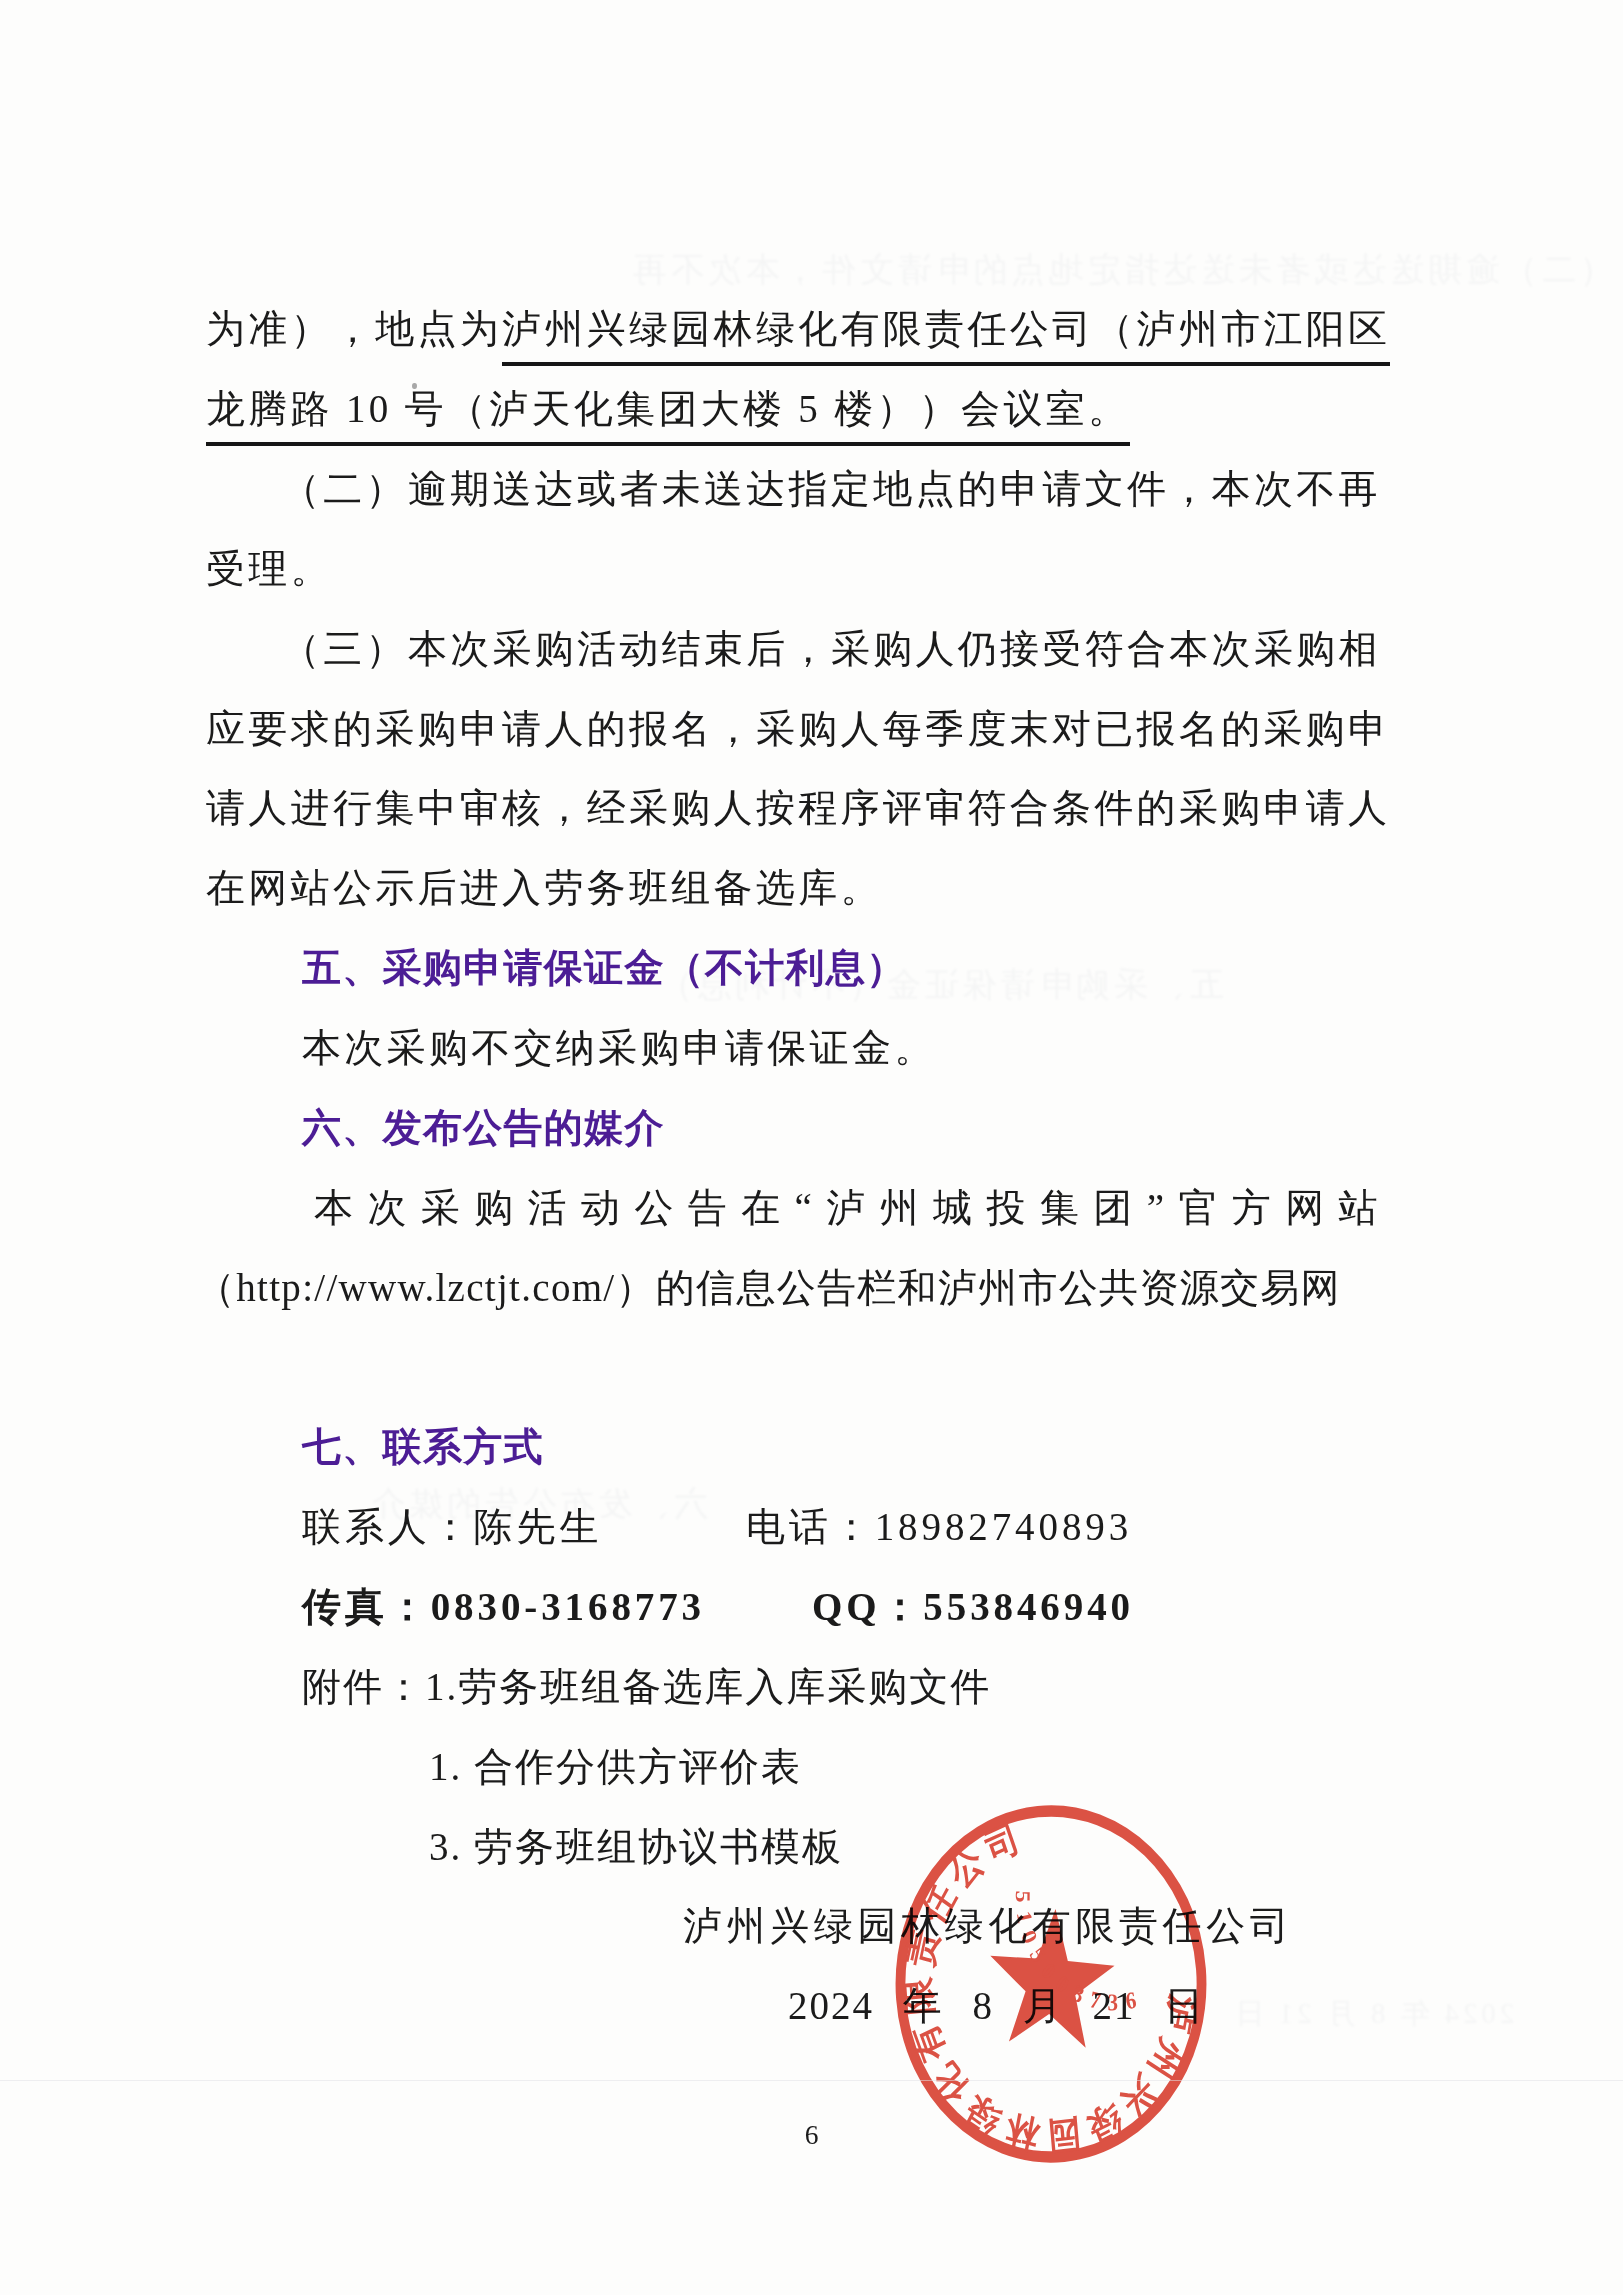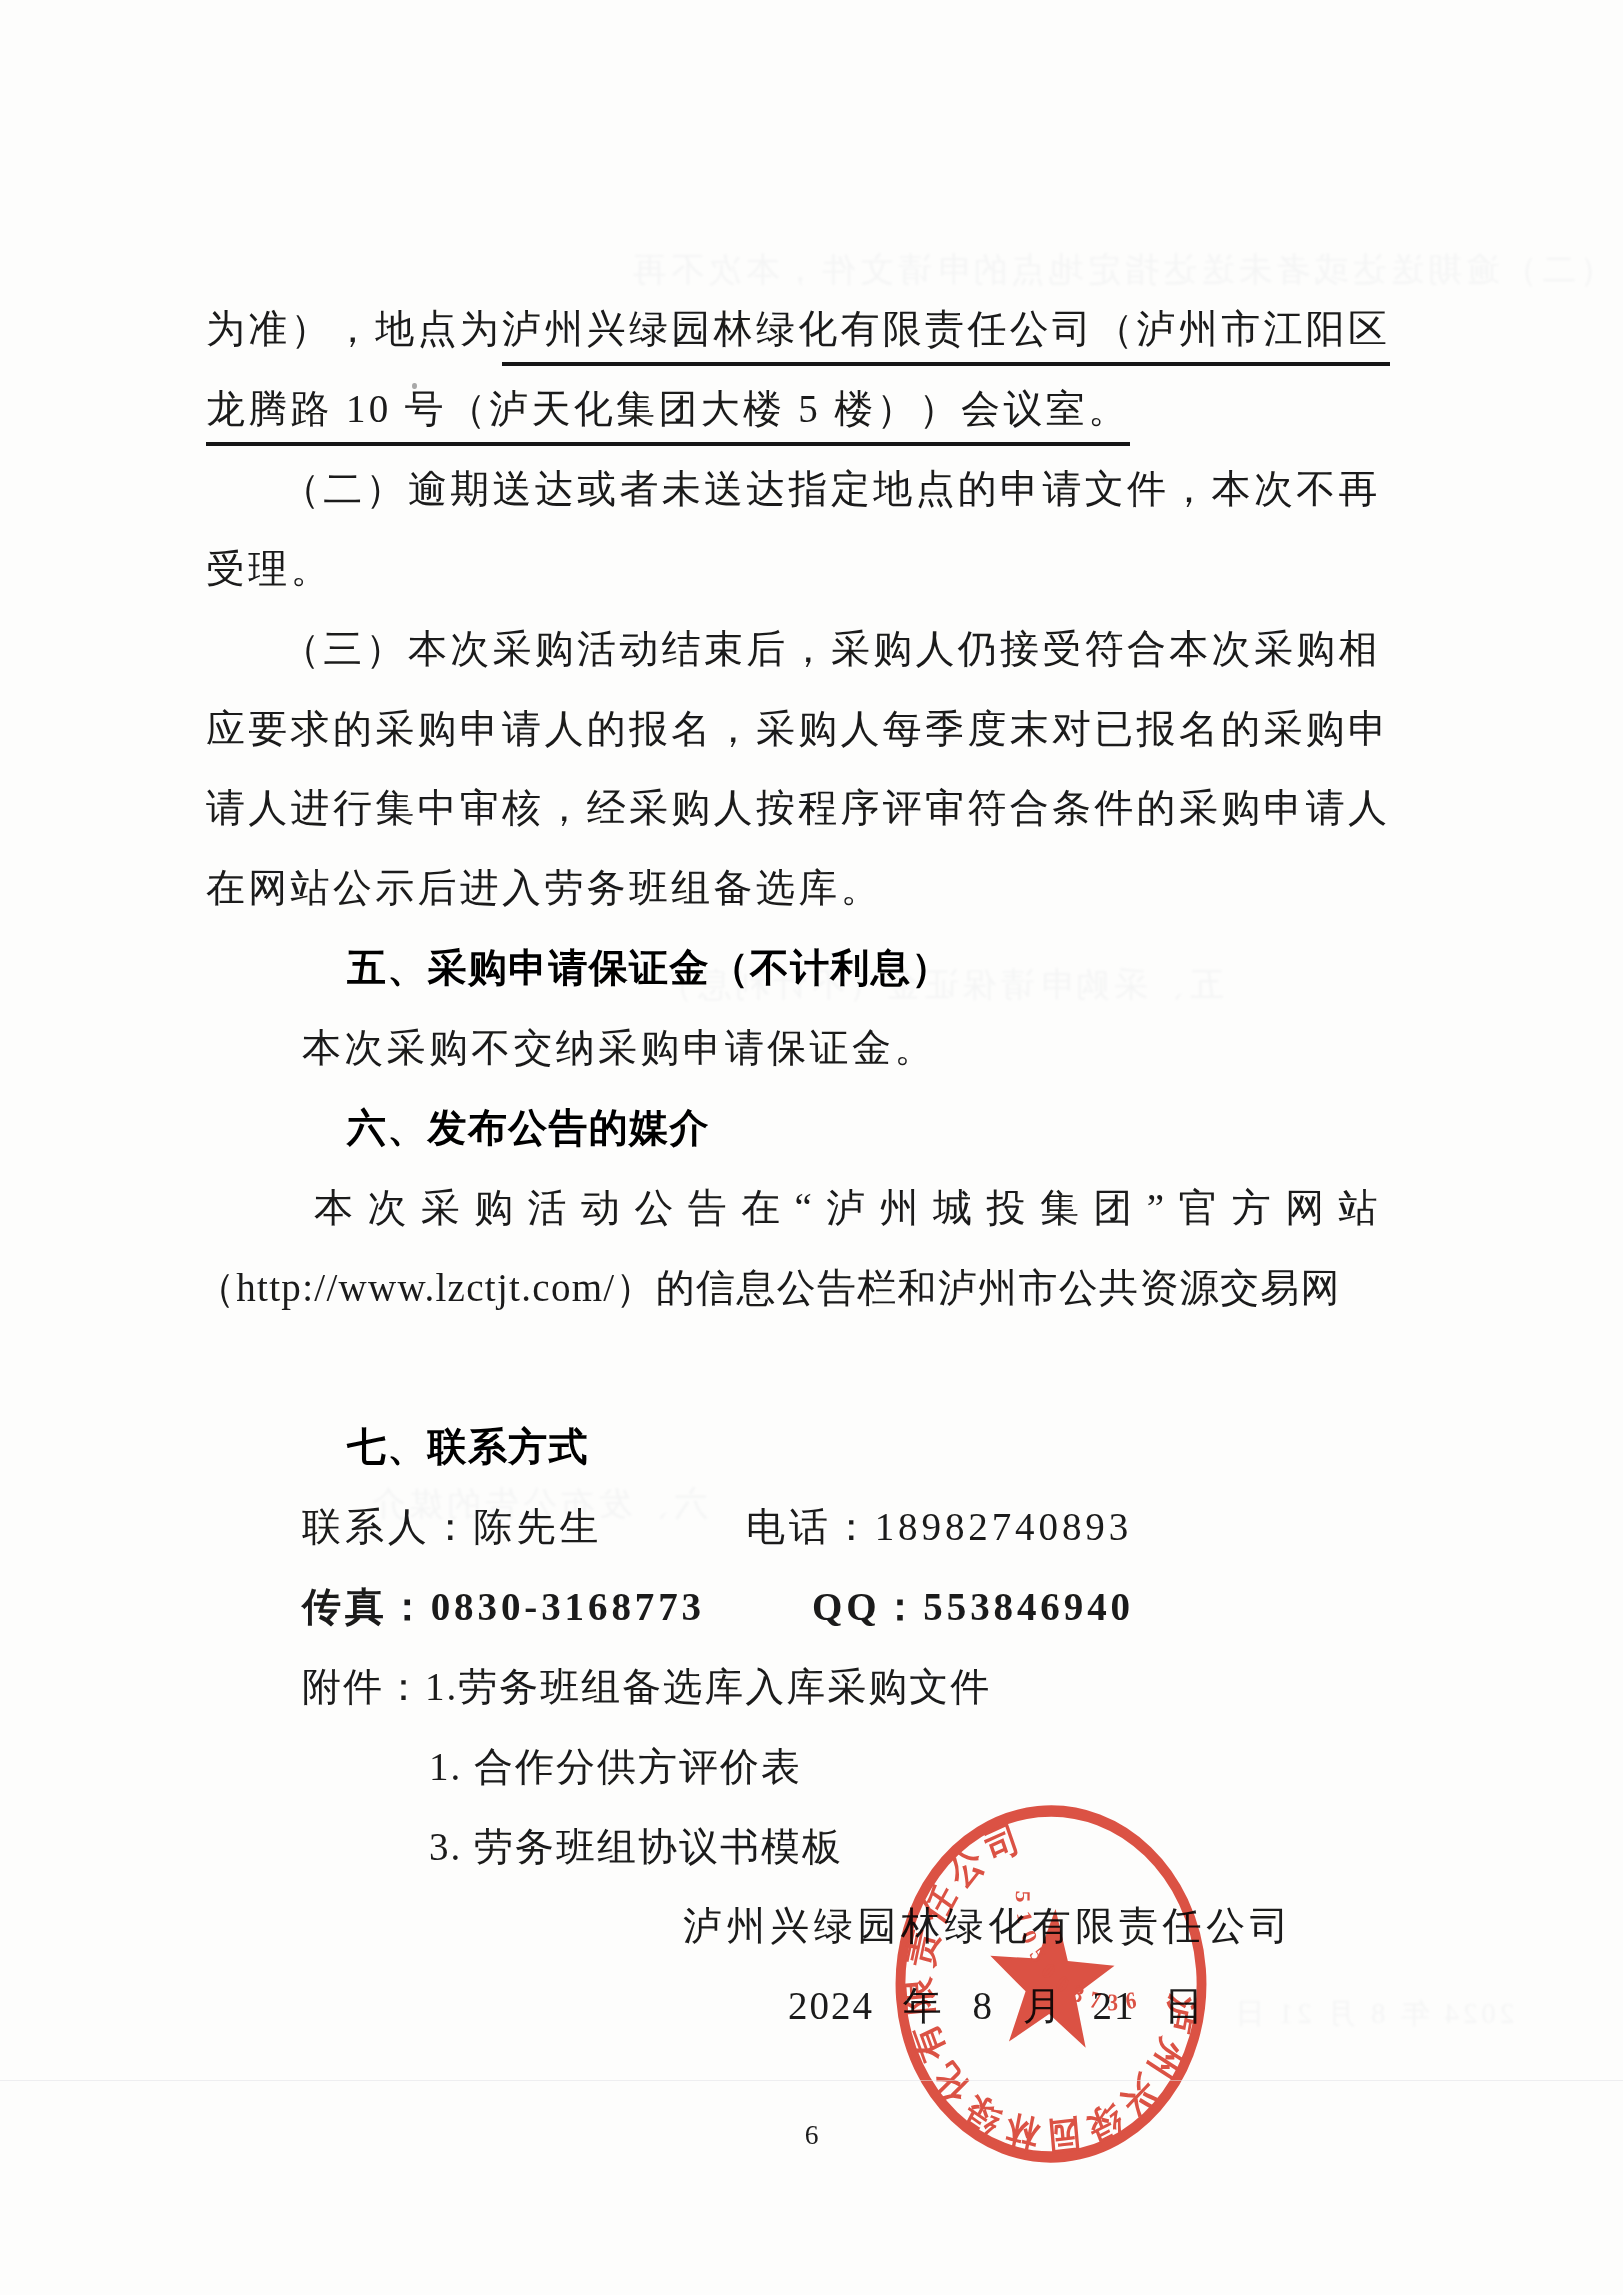--- a/index.html
+++ b/index.html
@@ -8,21 +8,21 @@
     font-family:"Liberation Serif","DejaVu Serif",serif;color:#1b1b1b;
     overflow:hidden;
   }
   .page{position:absolute;inset:0;}
   .line{
     position:absolute;height:80px;line-height:80px;white-space:nowrap;
     font-size:39px;letter-spacing:3.3px;
   }
   .heading{
     font-family:"Liberation Sans","DejaVu Sans",sans-serif;
-    font-weight:700;letter-spacing:1.3px;color:#000000;margin-left:45px;
+    font-weight:700;letter-spacing:1.3px;color:#4c1d95;
   }
   .u{border-bottom:4.6px solid #161616;padding-bottom:11.8px;}
   .wide{letter-spacing:14.4px;}
   .boldline{font-weight:700;}
   .abs{position:absolute;height:80px;line-height:80px;white-space:nowrap;}
   .company-line{letter-spacing:4.6px;}
   .date-line{letter-spacing:2px;word-spacing:17px;}
   .pagenum{
     position:absolute;left:0;top:2118px;width:1623px;height:33px;
     line-height:33px;text-align:center;font-size:27.5px;letter-spacing:0;

